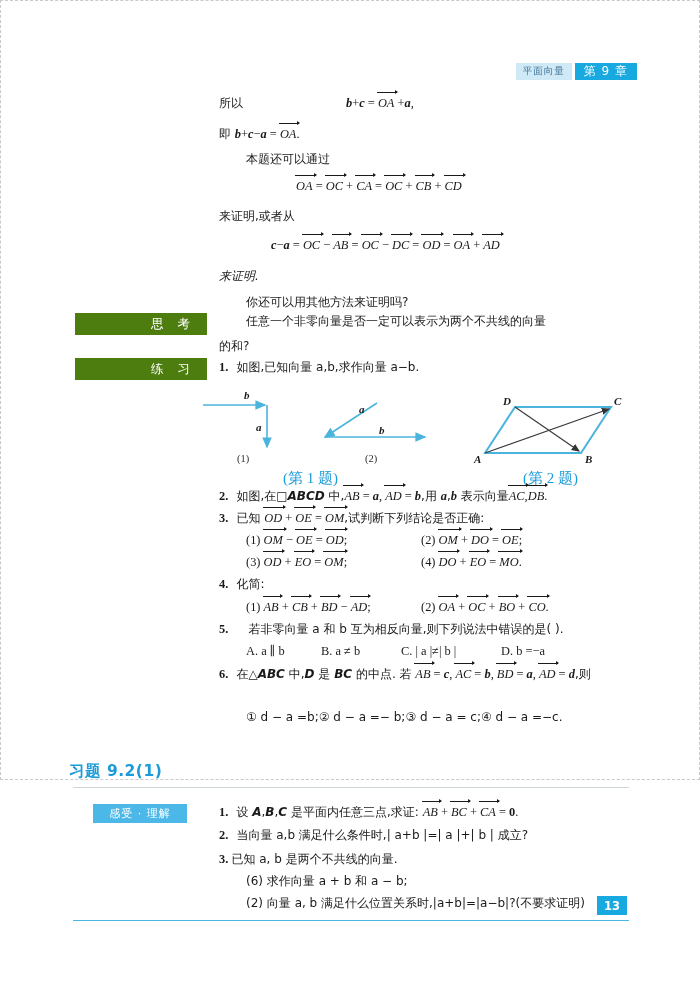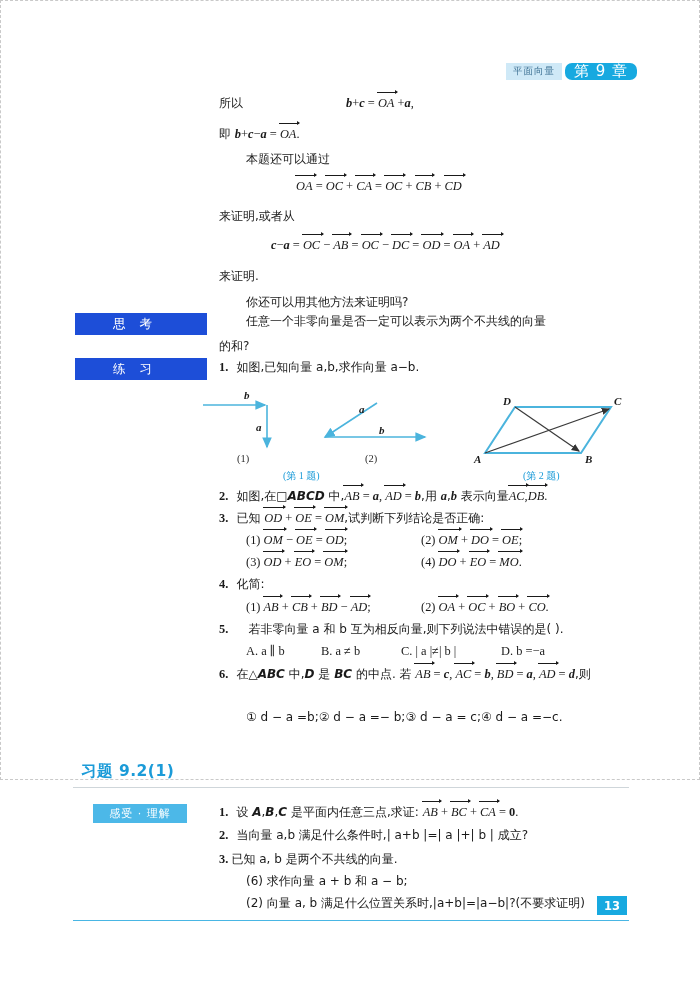--- a/index.html
+++ b/index.html
@@ -28,22 +28,21 @@
     padding:0 7px;display:flex;align-items:center;
     letter-spacing:1px;
     font-family:"DejaVu Sans","Liberation Sans",sans-serif;
     font-size:9.5px;
   }
   .hdr-chap{
     background:#17a9e0;color:#ffffff;
     padding:0 9px;display:flex;align-items:center;
     letter-spacing:1px;margin-left:3px;
     font-family:"DejaVu Sans","Liberation Sans",sans-serif;
-    font-size:15px;
-    border-radius:7px;
+    font-size:12px;
   }
   
   .content{position:absolute;left:0;top:0;width:700px;}
   .ln{position:absolute;font-size:12.4px;line-height:16px;white-space:nowrap;}
   .cn{font-family:"DejaVu Sans","Liberation Sans",sans-serif;font-size:12px;}
   .mi{font-family:"Liberation Serif","DejaVu Serif",serif;font-style:italic;font-weight:bold;}
   .mn{font-family:"Liberation Serif","DejaVu Serif",serif;}
   .vec{position:relative;display:inline-block;font-style:italic;font-family:"Liberation Serif",serif;padding-top:1px;}
   .vec::after{
     content:"";position:absolute;left:-1px;right:-3px;top:-2px;
@@ -51,52 +50,52 @@
   }
   .vec::before{
     content:"";position:absolute;right:-4px;top:-4.5px;
     border-left:3.2px solid #1a1a1a;
     border-top:2.1px solid transparent;
     border-bottom:2.1px solid transparent;
   }
   
   .chip{
     position:absolute;
-    background:#1d4ed8;color:#ffffff;
+    background:#4d7c0f;color:#ffffff;
     font-family:"DejaVu Sans","Liberation Sans",sans-serif;
     font-size:12.5px;letter-spacing:5px;
-    display:flex;align-items:center;justify-content:center;
+    display:flex;align-items:center;justify-content:flex-end;
     box-sizing:border-box;padding-right:12px;
   }
   .chip-sm{
     position:absolute;
     background:#4cb8e8;color:#ffffff;
     font-family:"DejaVu Sans","Liberation Sans",sans-serif;
     font-size:11px;letter-spacing:1px;
     display:flex;align-items:center;justify-content:center;
     box-sizing:border-box;
   }
   
   .sec-h{
-    position:absolute;left:80px;top:760px;
+    position:absolute;left:68px;top:760px;
     font-family:"DejaVu Sans","Liberation Sans",sans-serif;
     font-size:15.5px;color:#1b9bd8;font-weight:bold;letter-spacing:.5px;
   }
   .sec-rule{
     position:absolute;left:72px;top:786px;width:556px;height:1px;
     background:#cfd6da;
   }
   
   .fig{position:absolute;}
   .figcap{
     position:absolute;font-size:10.5px;color:#2d2d2d;
     font-family:"Liberation Serif",serif;white-space:nowrap;
   }
   .figcap-b{
-    position:absolute;font-size:10px;color:#1b9bd8;
+    position:absolute;font-size:15px;color:#1b9bd8;
     font-family:"Liberation Serif",serif;white-space:nowrap;
   }
   
   .foot-rule{
     position:absolute;left:72px;top:919px;width:556px;height:1.4px;
     background:#49b6e4;
   }
   .pageno{
     position:absolute;right:72px;top:895px;
     width:30px;height:19px;background:#17a9e0;color:#fff;
@@ -132,21 +131,21 @@
     <div class="ln" style="left:295px;top:176px;">
       <span class="vec">OA</span><span class="mn"> = </span><span class="vec">OC</span><span class="mn"> + </span><span class="vec">CA</span><span class="mn"> = </span><span class="vec">OC</span><span class="mn"> + </span><span class="vec">CB</span><span class="mn"> + </span><span class="vec">CD</span>
     </div>
 
     <div class="ln cn" style="left:218px;top:207px;">来证明,或者从</div>
 
     <div class="ln" style="left:270px;top:235px;">
       <span class="it">c</span><span class="mn">−</span><span class="it">a</span><span class="mn"> = </span><span class="vec">OC</span><span class="mn"> − </span><span class="vec">AB</span><span class="mn"> = </span><span class="vec">OC</span><span class="mn"> − </span><span class="vec">DC</span><span class="mn"> = </span><span class="vec">OD</span><span class="mn"> = </span><span class="vec">OA</span><span class="mn"> + </span><span class="vec">AD</span>
     </div>
 
-    <div class="ln cn" style="left:218px;top:267px;">来证明.</div>
+    <div class="ln cn" style="left:218px;top:267px;font-style:italic;">来证明.</div>
     <div class="ln cn" style="left:245px;top:293px;">你还可以用其他方法来证明吗?</div>
   </div>
 
   <div class="chip" style="left:74px;top:312px;width:132px;height:22px;">
     <span>思  考</span>
   </div>
   <div class="ln cn" style="left:245px;top:312px;">任意一个非零向量是否一定可以表示为两个不共线的向量</div>
   <div class="ln cn" style="left:218px;top:337px;">的和?</div>
 
   <div class="chip" style="left:74px;top:357px;width:132px;height:22px;">

